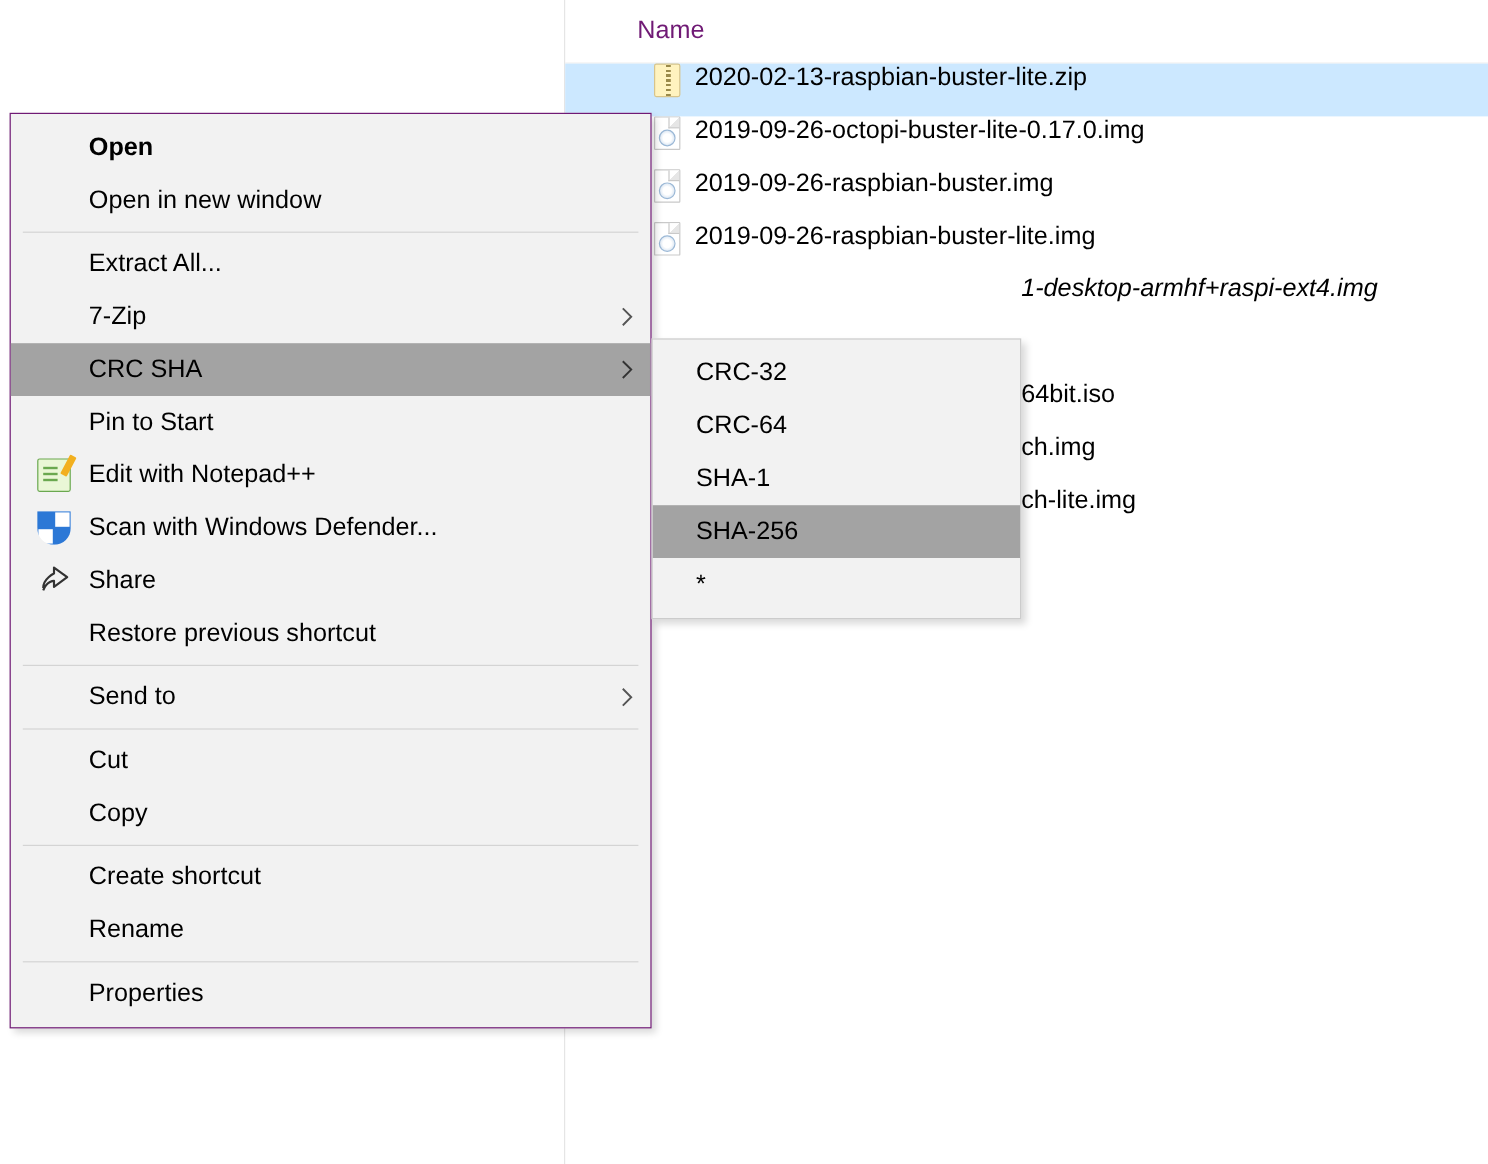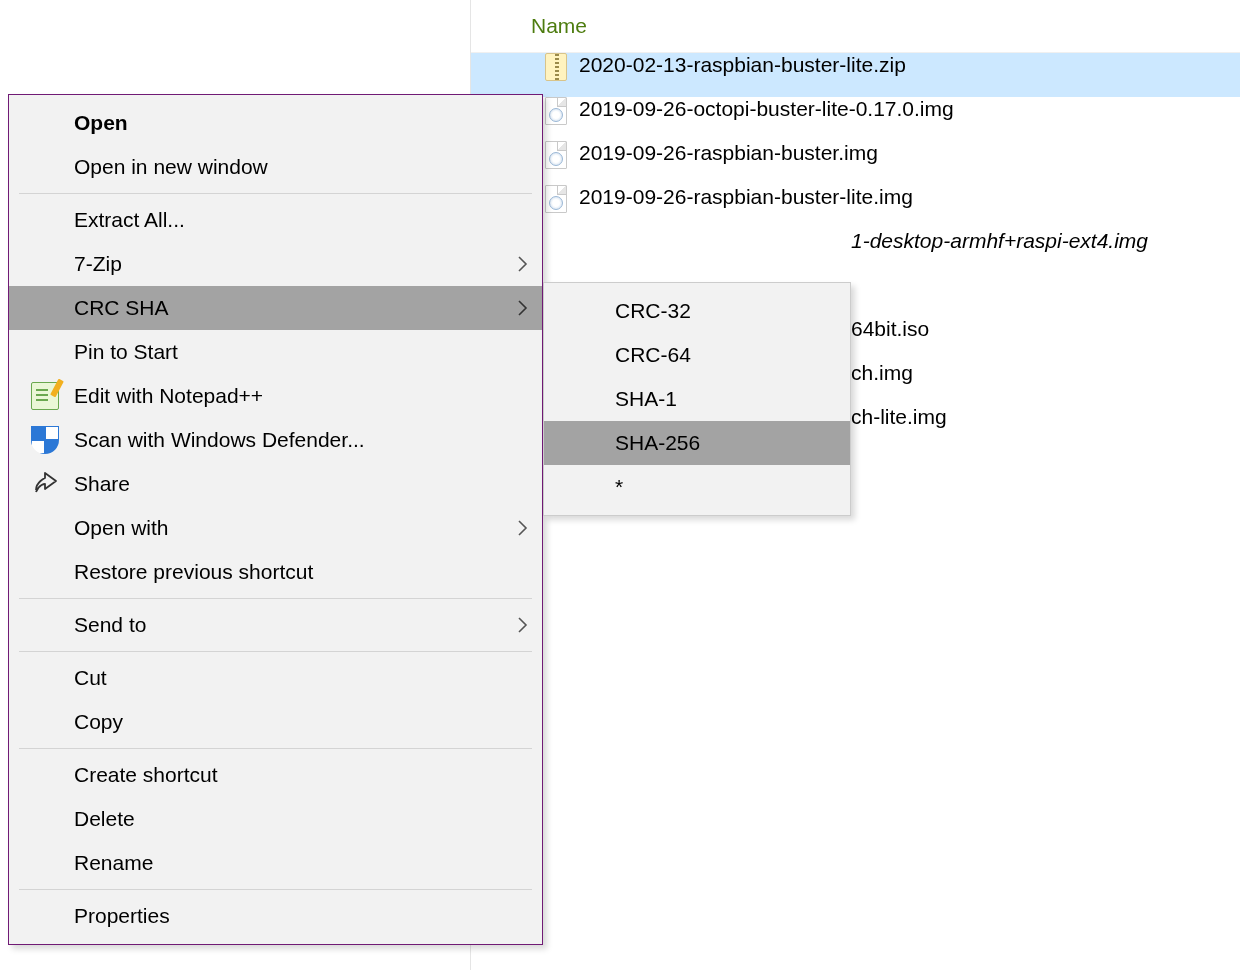--- a/index.html
+++ b/index.html
@@ -19,21 +19,21 @@
   .filelist {
     position: absolute;
     left: 470px;
     top: 0;
     right: 0;
     height: 100%;
     border-left: 1px solid #e5e5e5;
   }
   .filelist-header {
     padding: 14px 0 14px 60px;
-    color: #4d7c0f;
+    color: #701a75;
     font-size: 21px;
     border-bottom: 1px solid #f0f0f0;
   }
   .file-row {
     display: flex;
     align-items: flex-start;
     height: 44px;
     padding-left: 74px;
     position: relative;
   }
@@ -183,21 +183,21 @@
     left: 543px;
     top: 282px;
     width: 308px;
     background: #f2f2f2;
     border: 1px solid #cccccc;
     box-shadow: 4px 4px 6px rgba(0,0,0,0.15);
     padding: 6px 0;
     z-index: 10;
   }
   .submenu .menu-item {
-    padding-left: 71px;
+    padding-left: 36px;
   }
 </style>
 </head>
 <body>
 
 <div class="filelist">
   <div class="filelist-header">Name</div>
 
   <div class="file-row selected">
     <span class="file-icon icon-zip"></span>
@@ -281,28 +281,20 @@
   </div>
   <div class="menu-item">
     <span class="menu-icon icon-share">
       <svg viewBox="0 0 28 28" width="28" height="28">
         <path d="M5 20 C5 12 14 8 14 8 L14 3 L25 11 L14 19 L14 14 C14 14 8 14 5 22" stroke="#333" stroke-width="1.8" fill="none" stroke-linejoin="round"></path>
       </svg>
     </span>
     <span>Share</span>
   </div>
   <div class="menu-item">
-    <span>Open with</span>
-    <span class="submenu-arrow">
-      <svg viewBox="0 0 10 16" width="10" height="16">
-          <path d="M1 1 L8 8 L1 15" stroke="#555" stroke-width="1.6" fill="none"></path>
-        </svg>
-    </span>
-  </div>
-  <div class="menu-item">
     <span>Restore previous shortcut</span>
   </div>
   <div class="menu-sep"></div>
   <div class="menu-item">
     <span>Send to</span>
     <span class="submenu-arrow">
       <svg viewBox="0 0 10 16" width="10" height="16">
           <path d="M1 1 L8 8 L1 15" stroke="#555" stroke-width="1.6" fill="none"></path>
         </svg>
     </span>
@@ -312,23 +304,20 @@
     <span>Cut</span>
   </div>
   <div class="menu-item">
     <span>Copy</span>
   </div>
   <div class="menu-sep"></div>
   <div class="menu-item">
     <span>Create shortcut</span>
   </div>
   <div class="menu-item">
-    <span>Delete</span>
-  </div>
-  <div class="menu-item">
     <span>Rename</span>
   </div>
   <div class="menu-sep"></div>
   <div class="menu-item">
     <span>Properties</span>
   </div>
 </div>
 
 <div class="submenu">
   <div class="menu-item">

